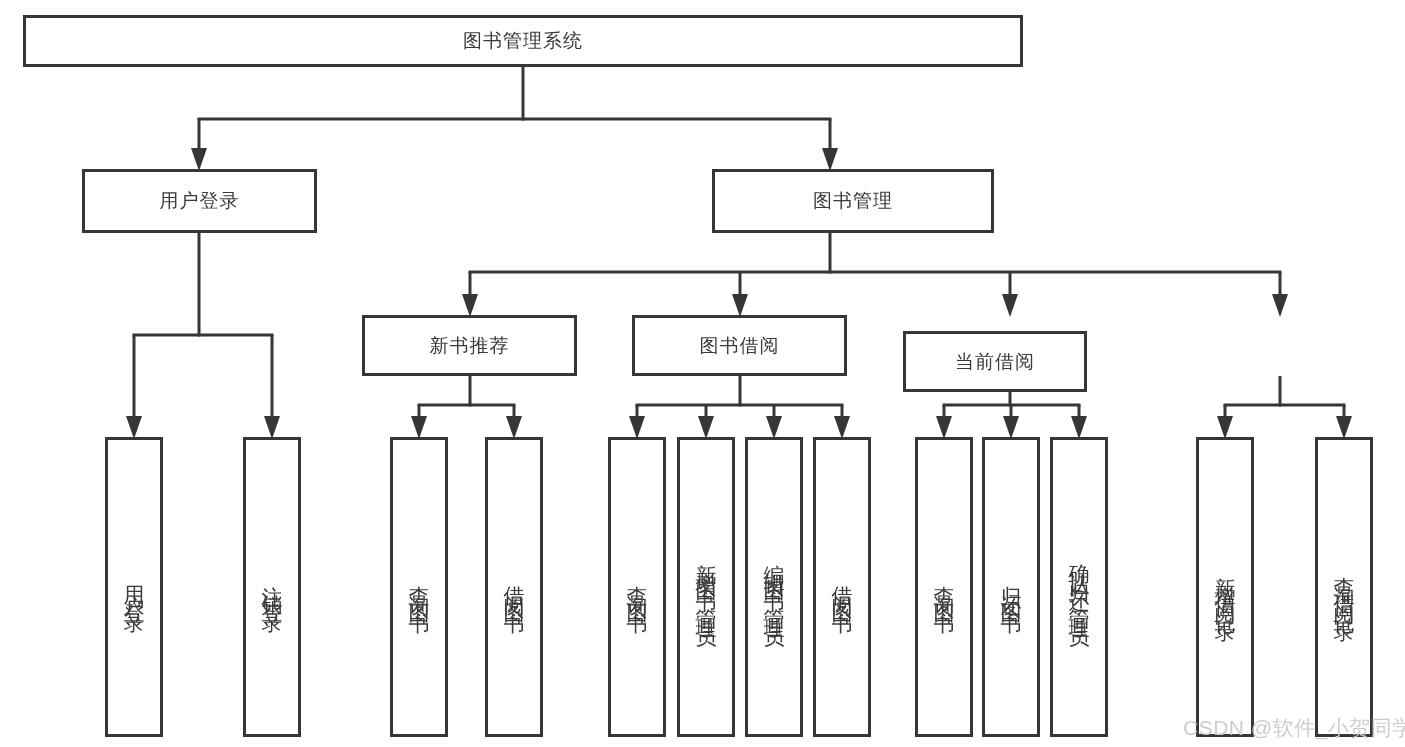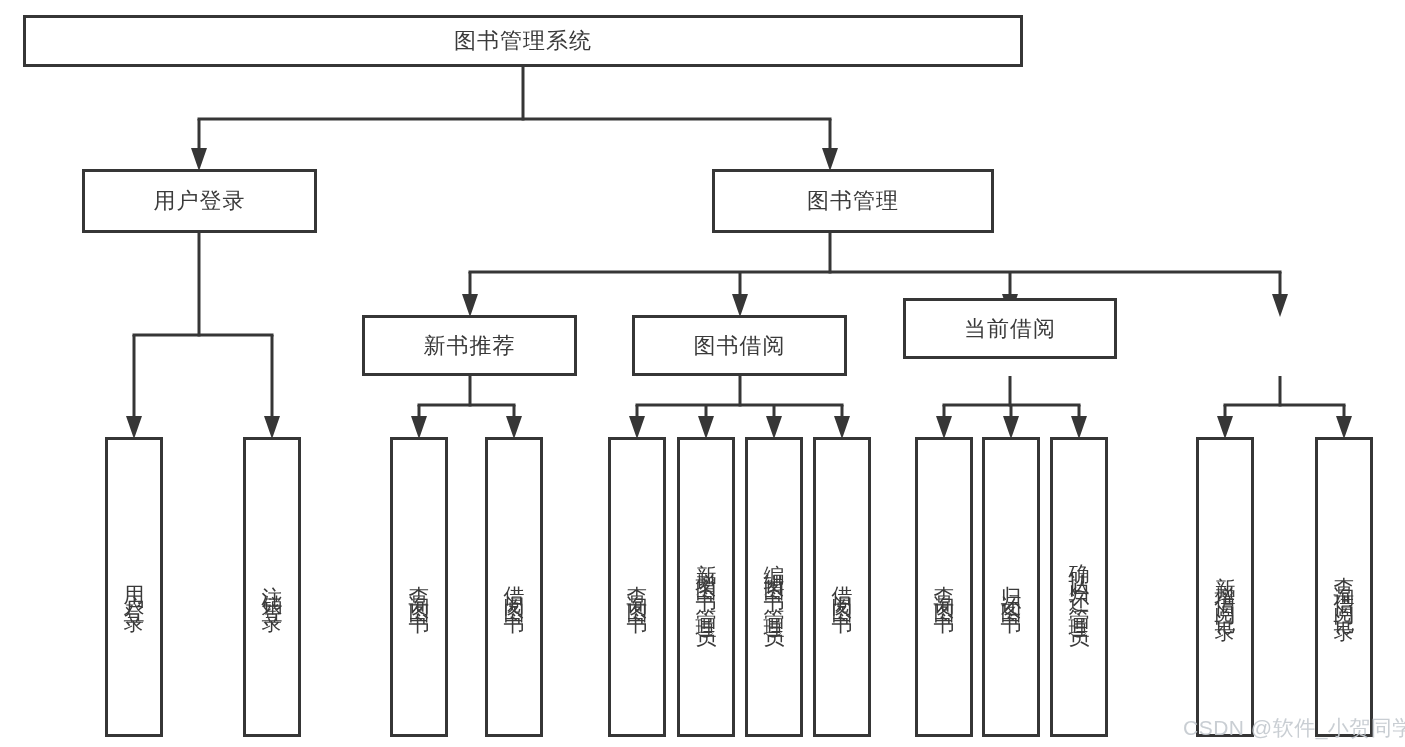--- a/index.html
+++ b/index.html
@@ -17,21 +17,21 @@
     width: 1405px; height: 747px;
   }
   .hbox {
     position: absolute;
     box-sizing: border-box;
     border: 3px solid #363636;
     background: #ffffff;
     display: flex;
     align-items: center;
     justify-content: center;
-    font-size: 22px;
+    font-size: 19px;
     color: #3a3a3a;
     letter-spacing: 1px;
   }
   .vbox {
     position: absolute;
     box-sizing: border-box;
     border: 3px solid #363636;
     background: #ffffff;
     width: 58px;
     top: 437px;
@@ -152,21 +152,21 @@
   <div class="hbox" style="left:712px; top:169px; width:282px; height:64px;">
     <span>图书管理</span>
   </div>
 
   <div class="hbox" style="left:362px; top:315px; width:215px; height:61px;">
     <span>新书推荐</span>
   </div>
   <div class="hbox" style="left:632px; top:315px; width:215px; height:61px;">
     <span>图书借阅</span>
   </div>
-  <div class="hbox" style="left:903px; top:298px; width:214px; height:61px;">
+  <div class="hbox" style="left:903px; top:331px; width:184px; height:61px;">
     <span>当前借阅</span>
   </div>
 
   <div class="vbox" style="left:105px;">
     <span>用户登录</span>
   </div>
   <div class="vbox" style="left:243px;">
     <span>注销登录</span>
   </div>
 

